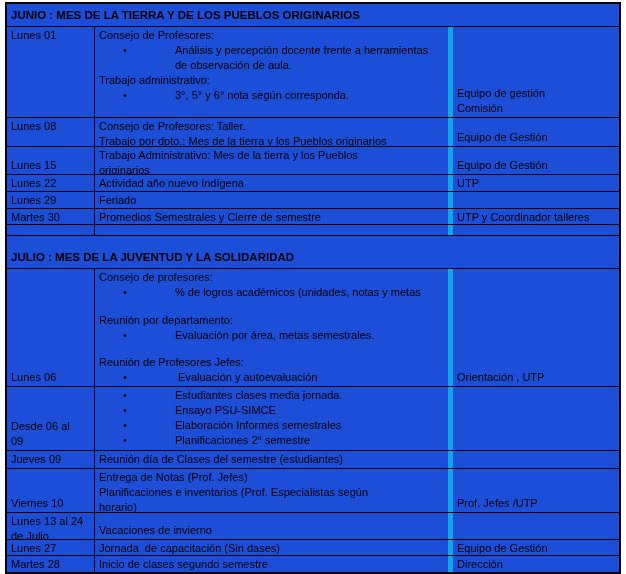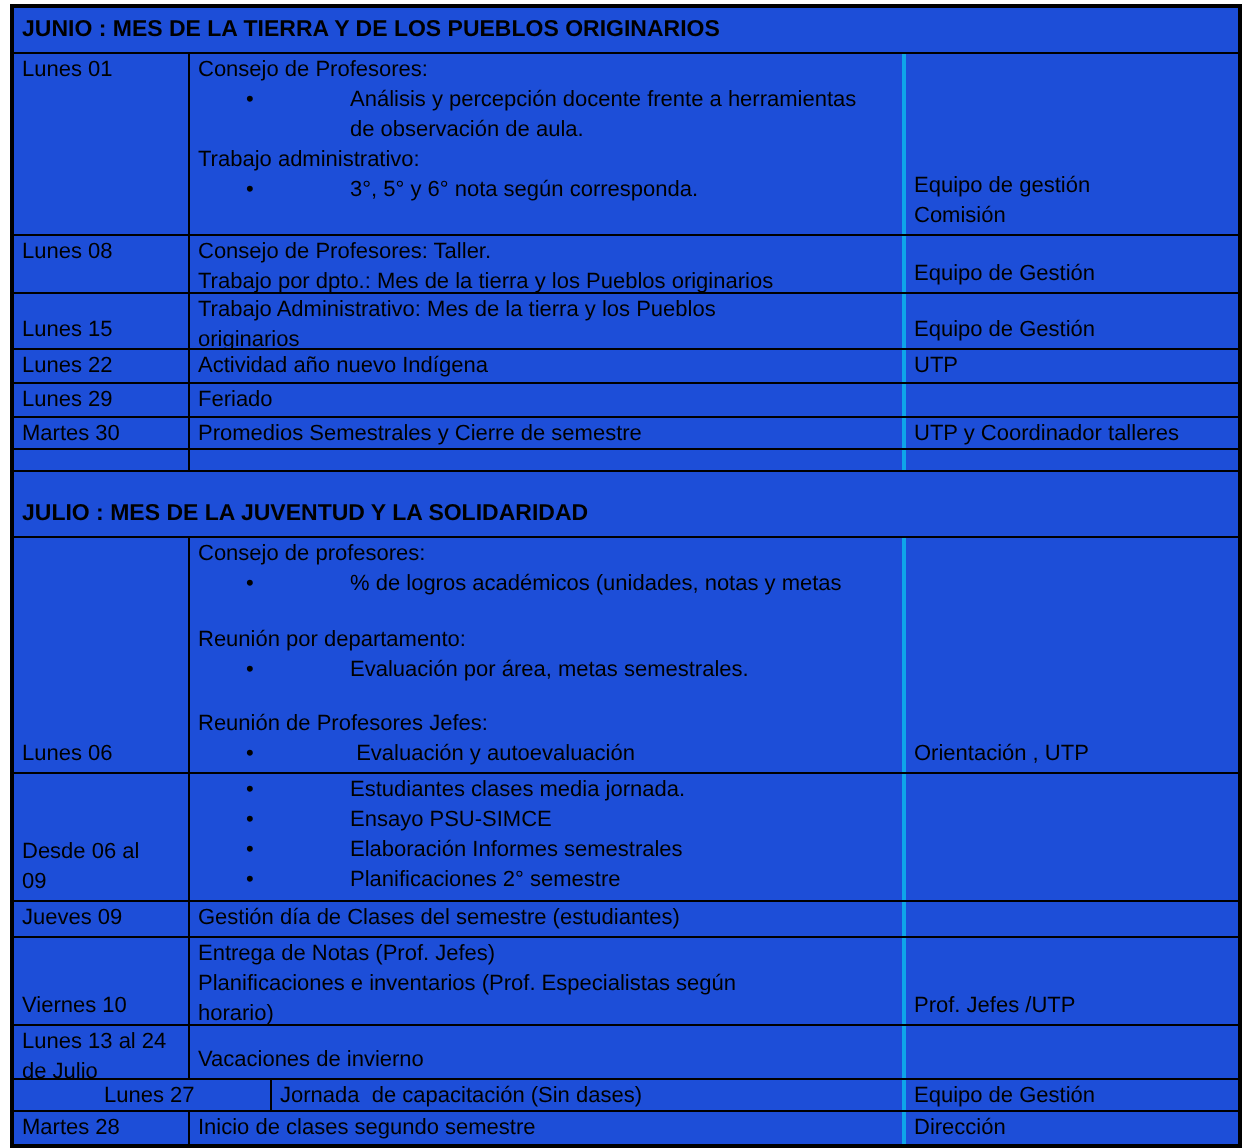--- a/index.html
+++ b/index.html
@@ -12,21 +12,21 @@
     position:absolute;left:5px;top:2px;width:616px;
     border:2px solid #000;background:#1d4ed8;box-sizing:border-box;
   }
   .row{display:flex;border-bottom:1px solid #000;box-sizing:border-box;overflow:hidden;}
   .row:last-child{border-bottom:none;}
   .hdr{display:flex;flex-direction:column;justify-content:flex-end;
        padding:0 4px 3px 4px;font-weight:bold;font-size:11.5px;width:100%;box-sizing:border-box;}
   .cell{display:flex;flex-direction:column;padding:1px 4px;box-sizing:border-box;overflow:hidden;
         font-size:11px;}
   .c1{width:88px;border-right:1px solid #000;flex:none;}
-  .c2{flex:1;border-right:2px solid #0ea5e9;min-width:0;}
+  .c2{flex:1;border-right:5px solid #0ea5e9;min-width:0;}
   .c3{width:166px;flex:none;}
   .v-top{justify-content:flex-start;}
   .v-center{}
   .v-bottom{justify-content:flex-end;}
   .line{line-height:15px;white-space:pre-wrap;}
   .blank{height:15px;}
   .bl{display:flex;}
   .bl .b{flex:none;margin-left:24px;width:24px;line-height:15px;}
   .bl .t{flex:1;line-height:15px;white-space:pre-wrap;min-width:0;margin-left:28px;}
 </style>
@@ -176,21 +176,21 @@
           <div class="t">Planificaciones 2° semestre</div>
         </div>
       </div>
       <div class="cell c3 v-bottom"></div>
     </div>
     <div class="row" style="height: 18px;">
       <div class="cell c1 v-center">
         <div class="line">Jueves 09</div>
       </div>
       <div class="cell c2 v-center">
-        <div class="line">Gestión día de Clases del semestre (estudiantes)</div>
+        <div class="line">Reunión día de Clases del semestre (estudiantes)</div>
       </div>
       <div class="cell c3 v-center"></div>
     </div>
     <div class="row" style="height: 44px;">
       <div class="cell c1 v-bottom">
         <div class="line">Viernes 10</div>
       </div>
       <div class="cell c2 v-top">
         <div class="line">Entrega de Notas (Prof. Jefes)</div>
         <div class="line">Planificaciones e inventarios (Prof. Especialistas según
@@ -203,21 +203,21 @@
     <div class="row" style="height: 27px;">
       <div class="cell c1 v-top">
         <div class="line">Lunes 13 al 24
 de Julio</div>
       </div>
       <div class="cell c2 v-bottom">
         <div class="line">Vacaciones de invierno</div>
       </div>
       <div class="cell c3 v-center"></div>
     </div>
-    <div class="row" style="height: 16px; padding-left: 41px;">
+    <div class="row" style="height: 16px;">
       <div class="cell c1 v-center">
         <div class="line">Lunes 27</div>
       </div>
       <div class="cell c2 v-center">
         <div class="line">Jornada  de capacitación (Sin dases)</div>
       </div>
       <div class="cell c3 v-center">
         <div class="line">Equipo de Gestión</div>
       </div>
     </div>

